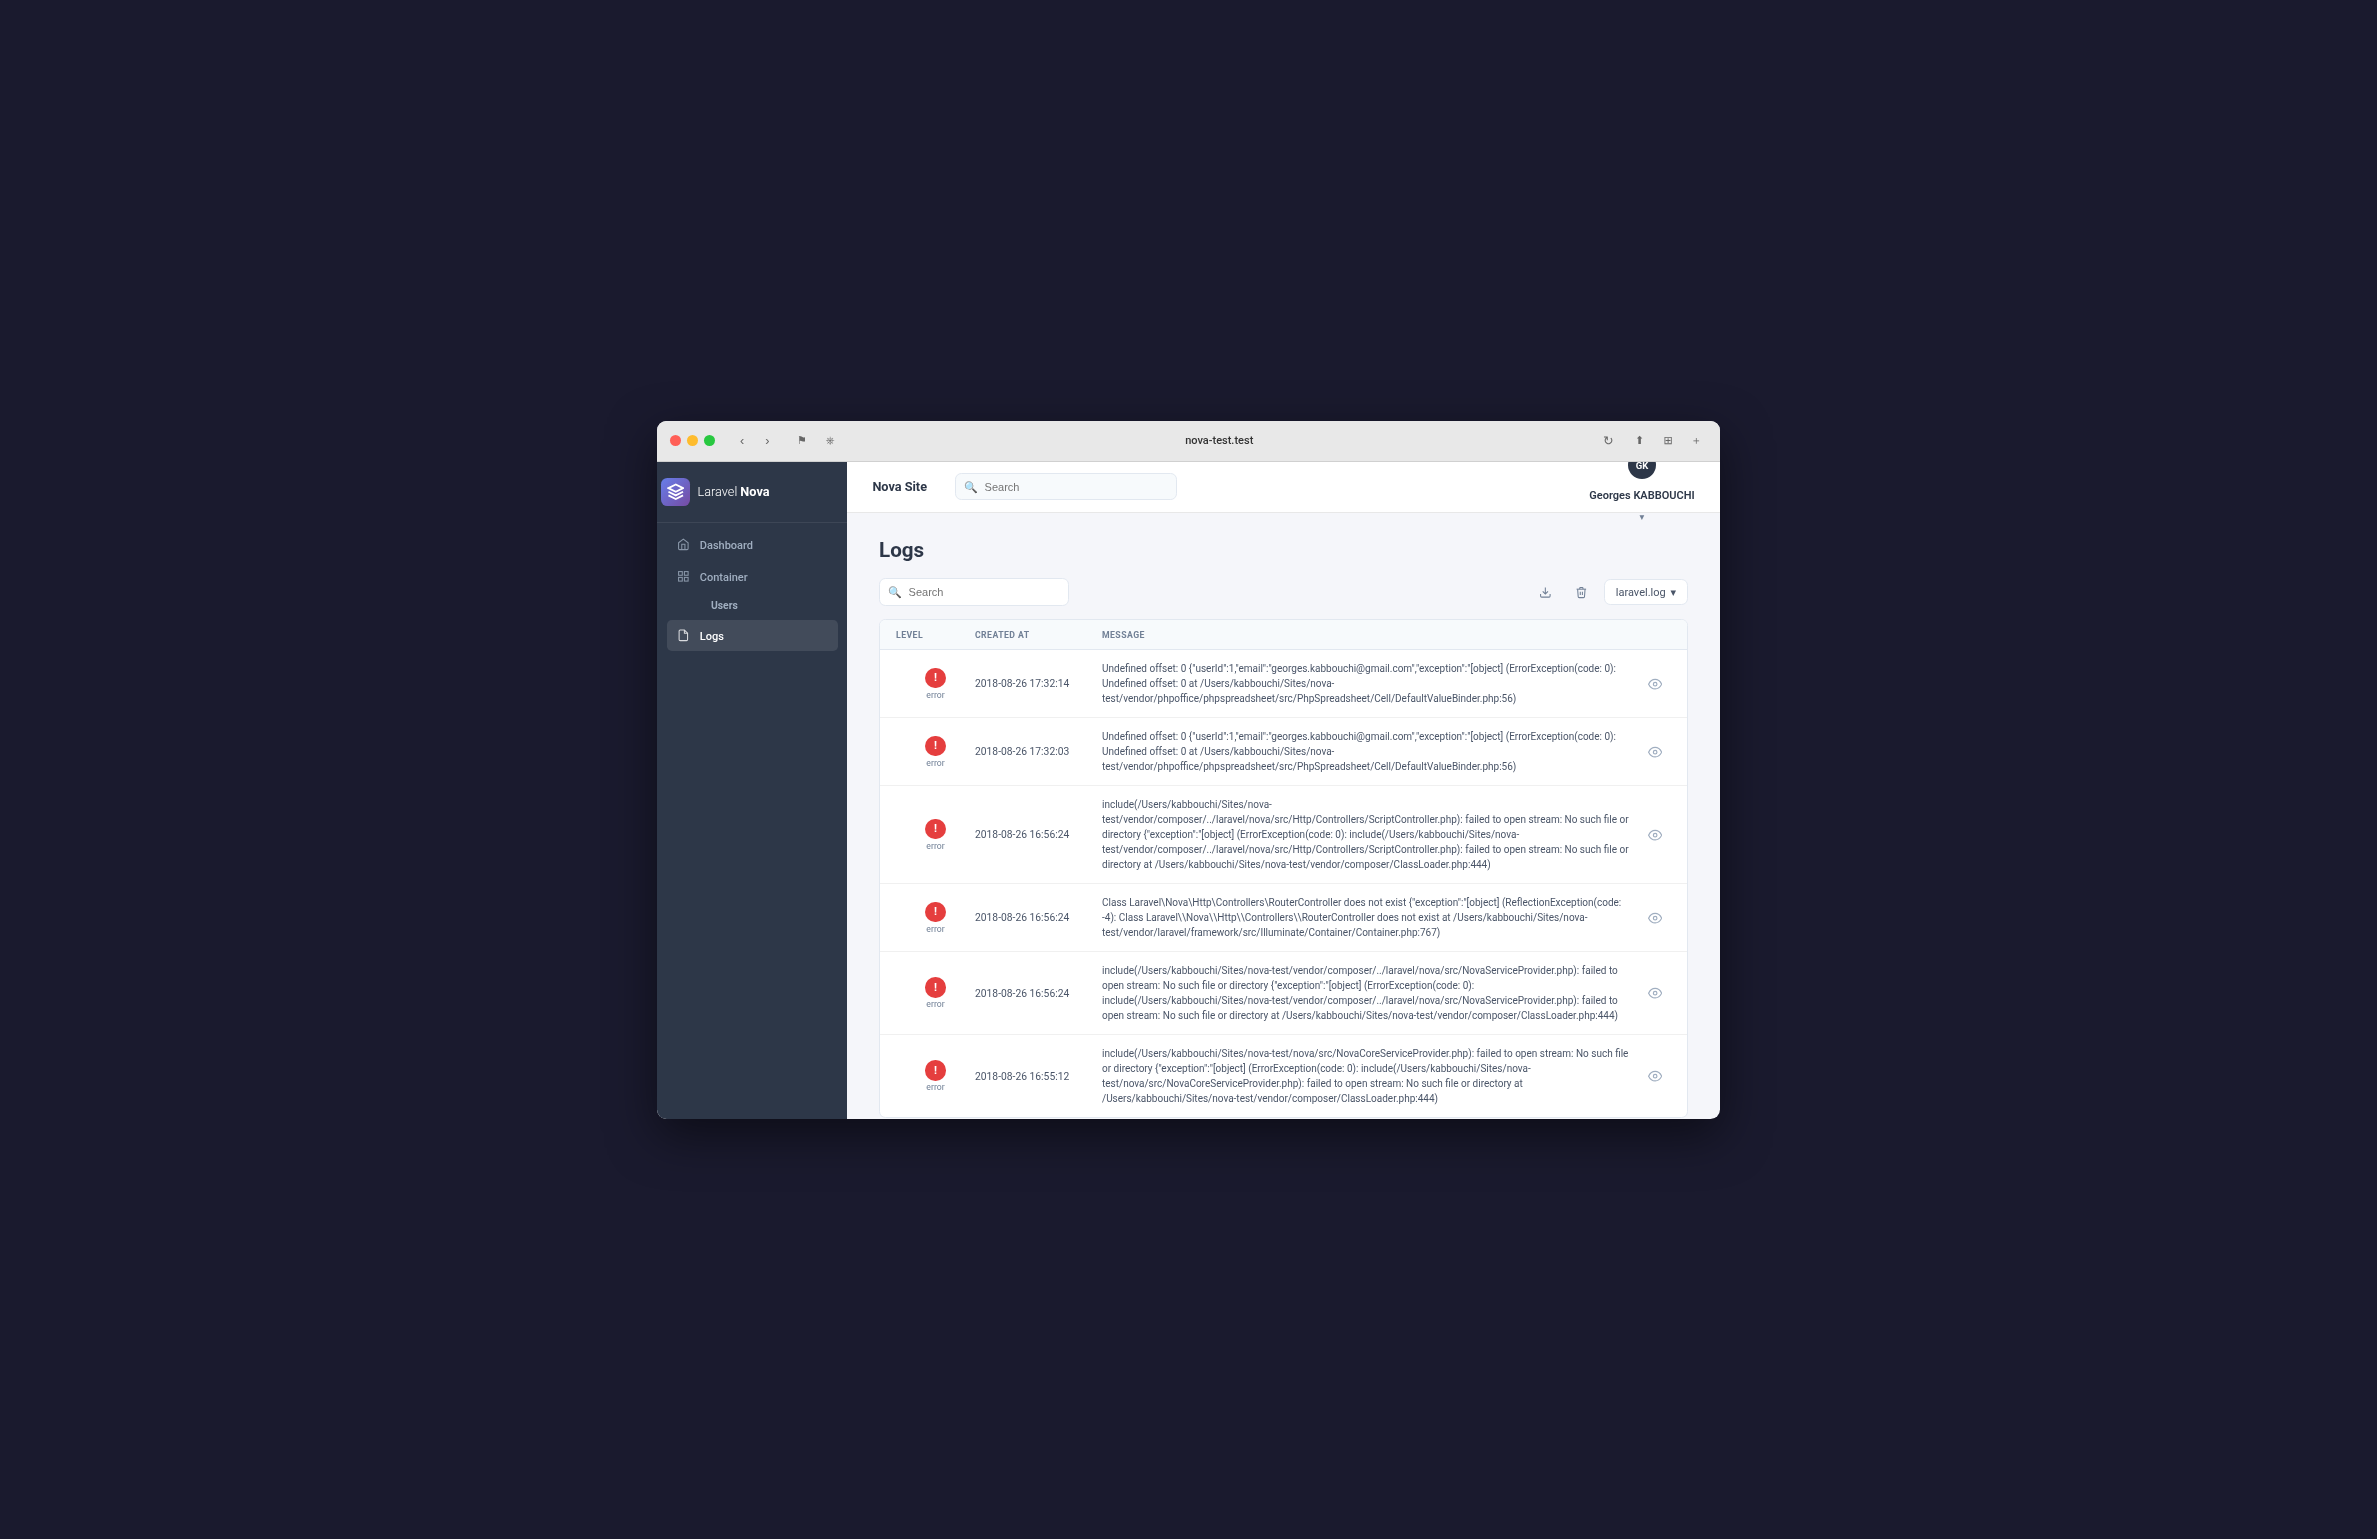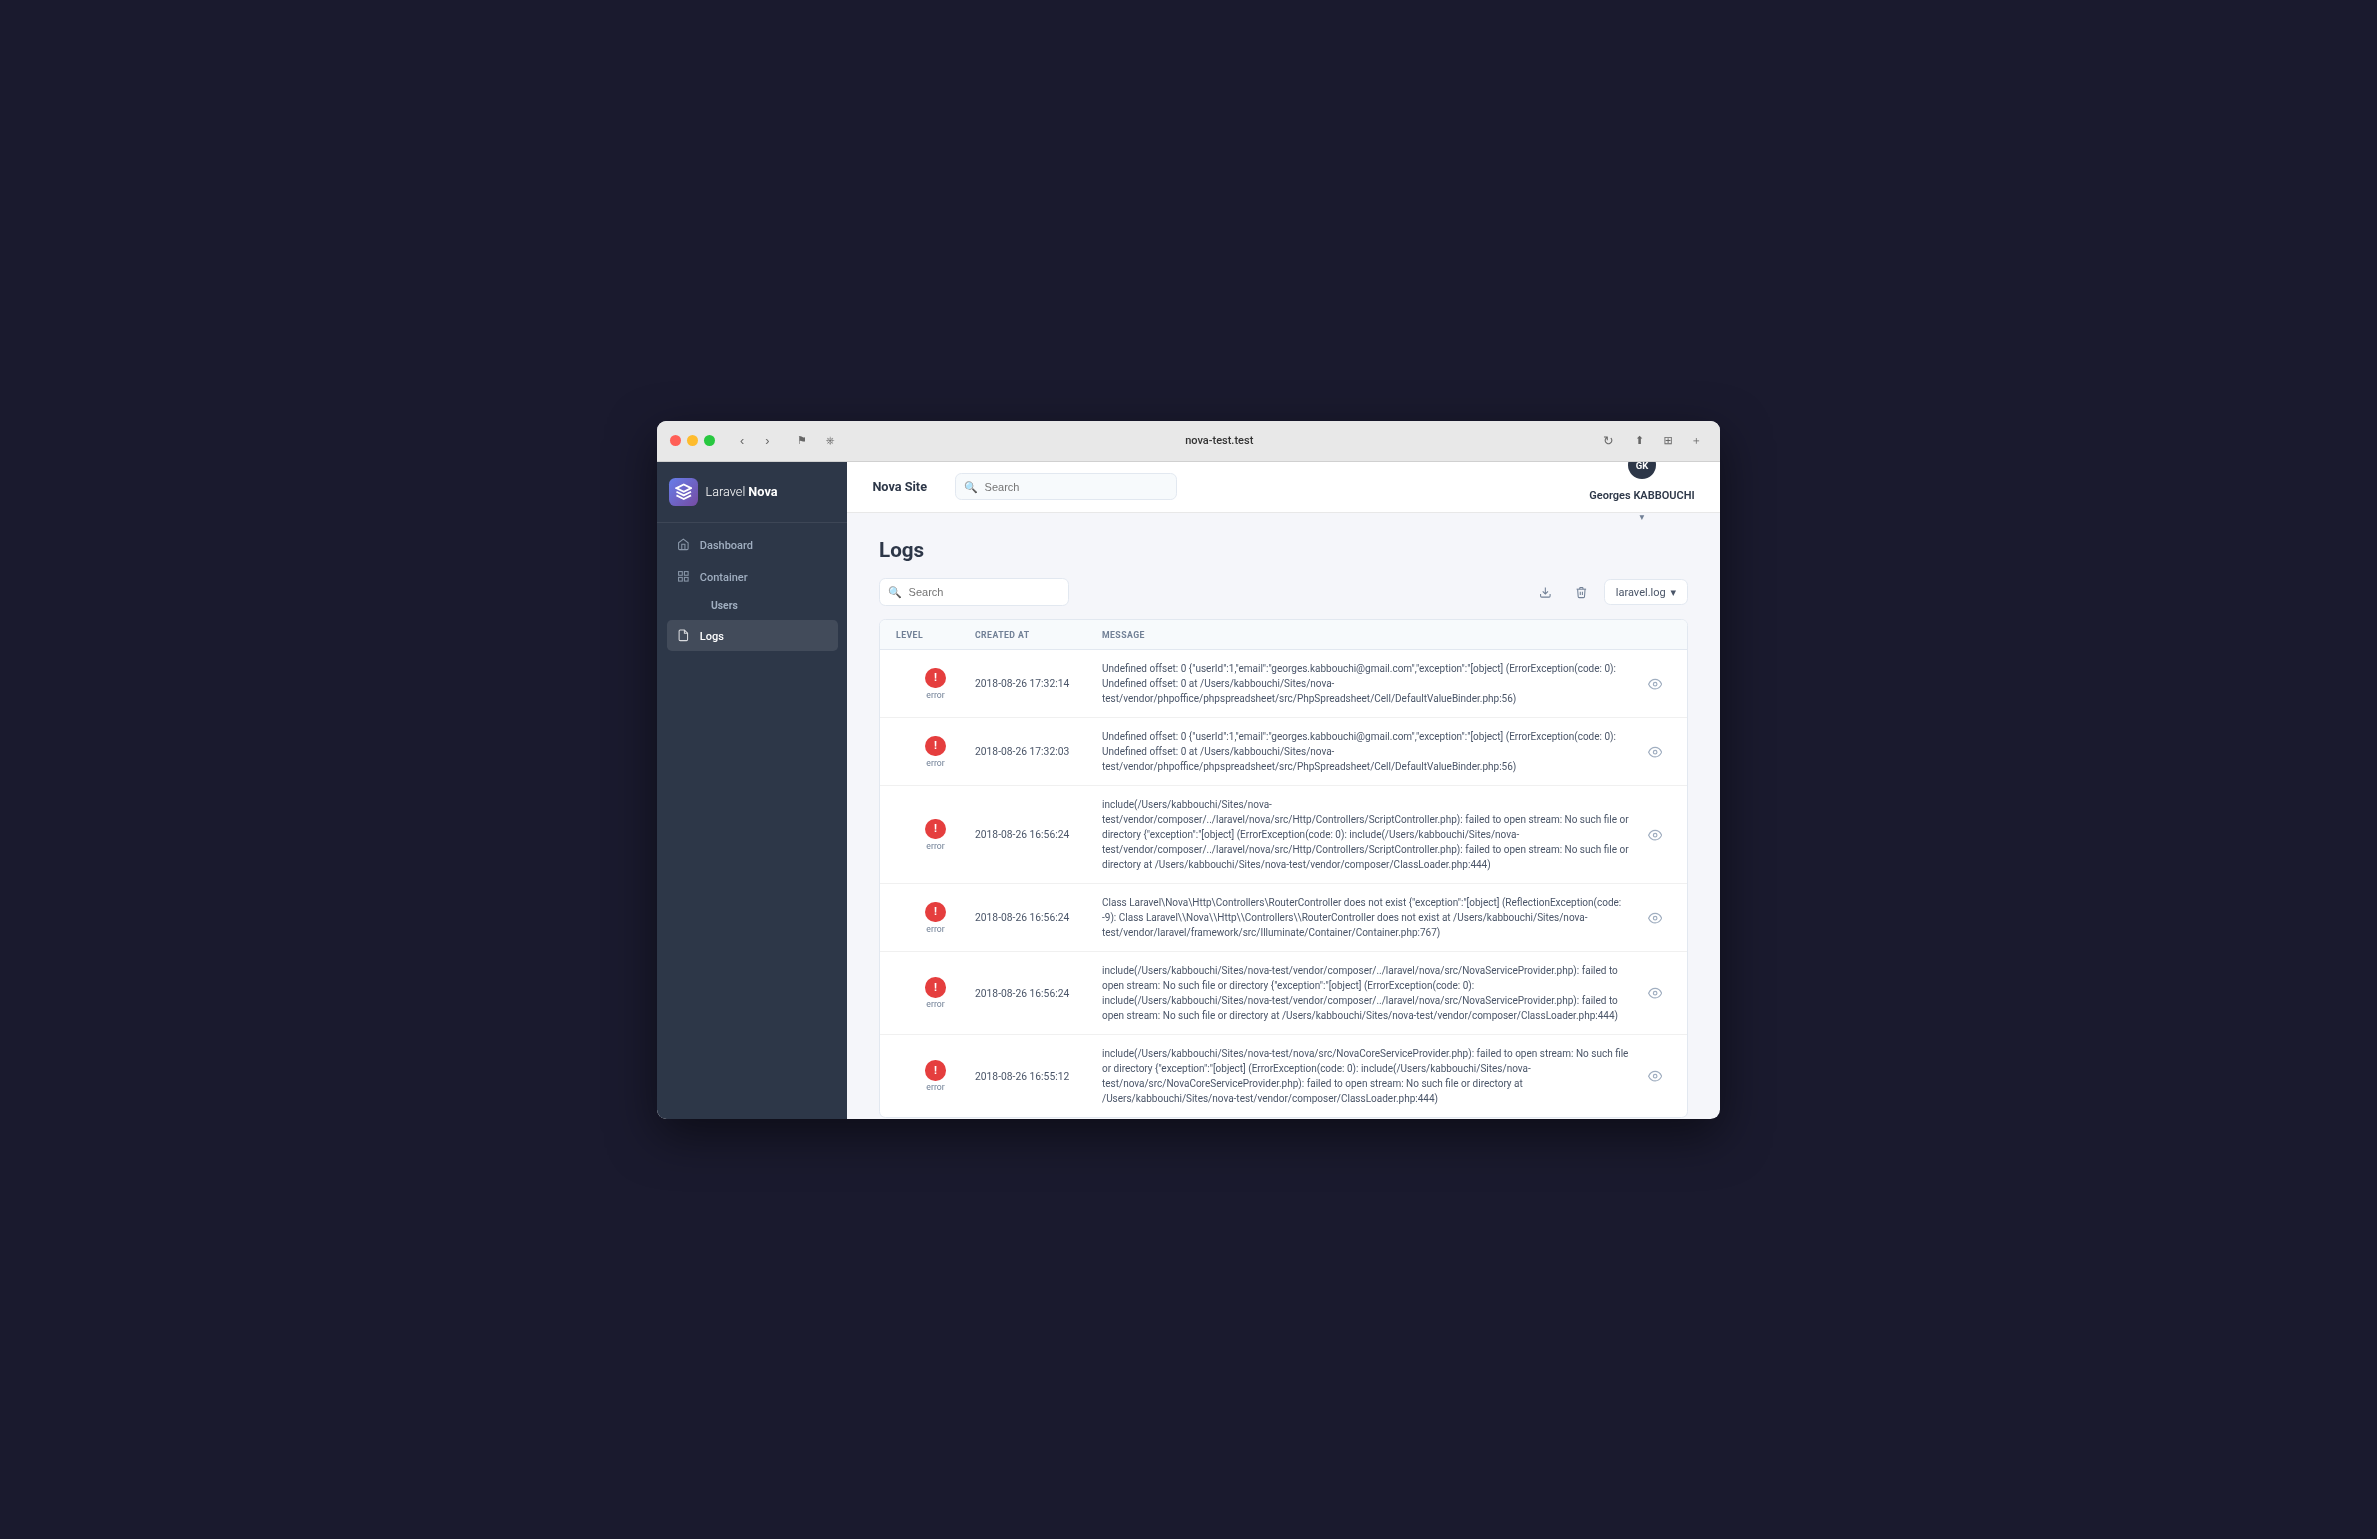--- a/index.html
+++ b/index.html
@@ -124,21 +124,21 @@
       background: #2d3748;
       display: flex;
       flex-direction: column;
       flex-shrink: 0;
       padding-top: 0;
     }
     .sidebar-logo {
       display: flex;
       align-items: center;
       gap: 8px;
-      padding: 16px 12px;
+      padding: 16px 4px;
       border-bottom: 0.8px solid rgba(255,255,255,0.08);
       margin-bottom: 6.3px;
     }
     .logo-icon {
       width: 28.6px;
       height: 28.6px;
       background: linear-gradient(135deg, #667eea, #764ba2);
       border-radius: 6.3px;
       display: flex;
       align-items: center;
@@ -597,21 +597,21 @@
           </svg>
         </button>
       </div>
     </div>
                 <div class="table-row">
       <div class="level-cell">
         <div class="error-icon">!</div>
         <span class="level-label">error</span>
       </div>
       <div class="created-at">2018-08-26 16:56:24</div>
-      <div class="message-cell">Class Laravel\Nova\Http\Controllers\RouterController does not exist {"exception":"[object] (ReflectionException(code: -9): Class Laravel\\Nova\\Http\\Controllers\\RouterController does not exist at /Users/kabbouchi/Sites/nova-test/vendor/laravel/framework/src/Illuminate/Container/Container.php:767)</div>
+      <div class="message-cell">Class Laravel\Nova\Http\Controllers\RouterController does not exist {"exception":"[object] (ReflectionException(code: -4): Class Laravel\\Nova\\Http\\Controllers\\RouterController does not exist at /Users/kabbouchi/Sites/nova-test/vendor/laravel/framework/src/Illuminate/Container/Container.php:767)</div>
       <div style="display:flex;justify-content:center;">
         <button class="view-btn">
           <svg width="14.3" height="14.3" viewBox="0 0 24 24" fill="none" stroke="currentColor" stroke-width="2">
             <path d="M1 12s4-8 11-8 11 8 11 8-4 8-11 8-11-8-11-8z"></path>
             <circle cx="12" cy="12" r="3"></circle>
           </svg>
         </button>
       </div>
     </div>
                 <div class="table-row">

